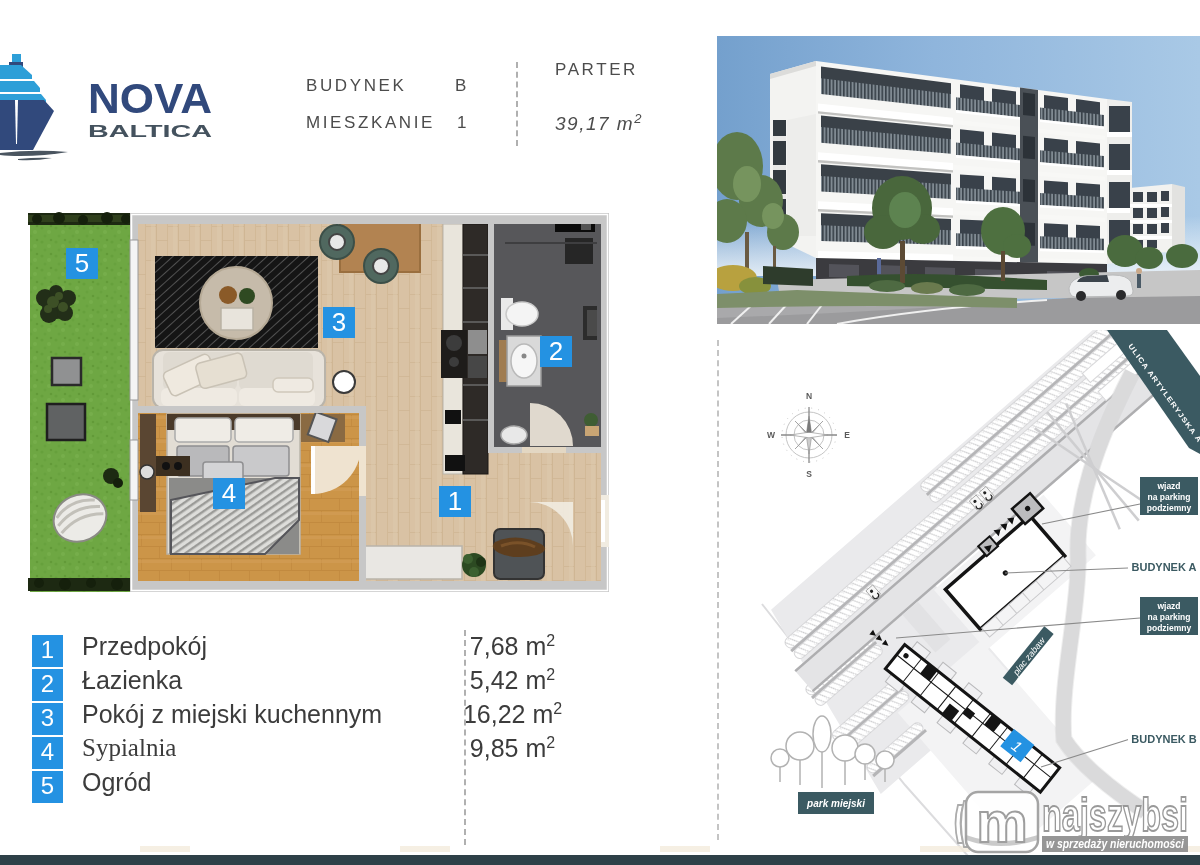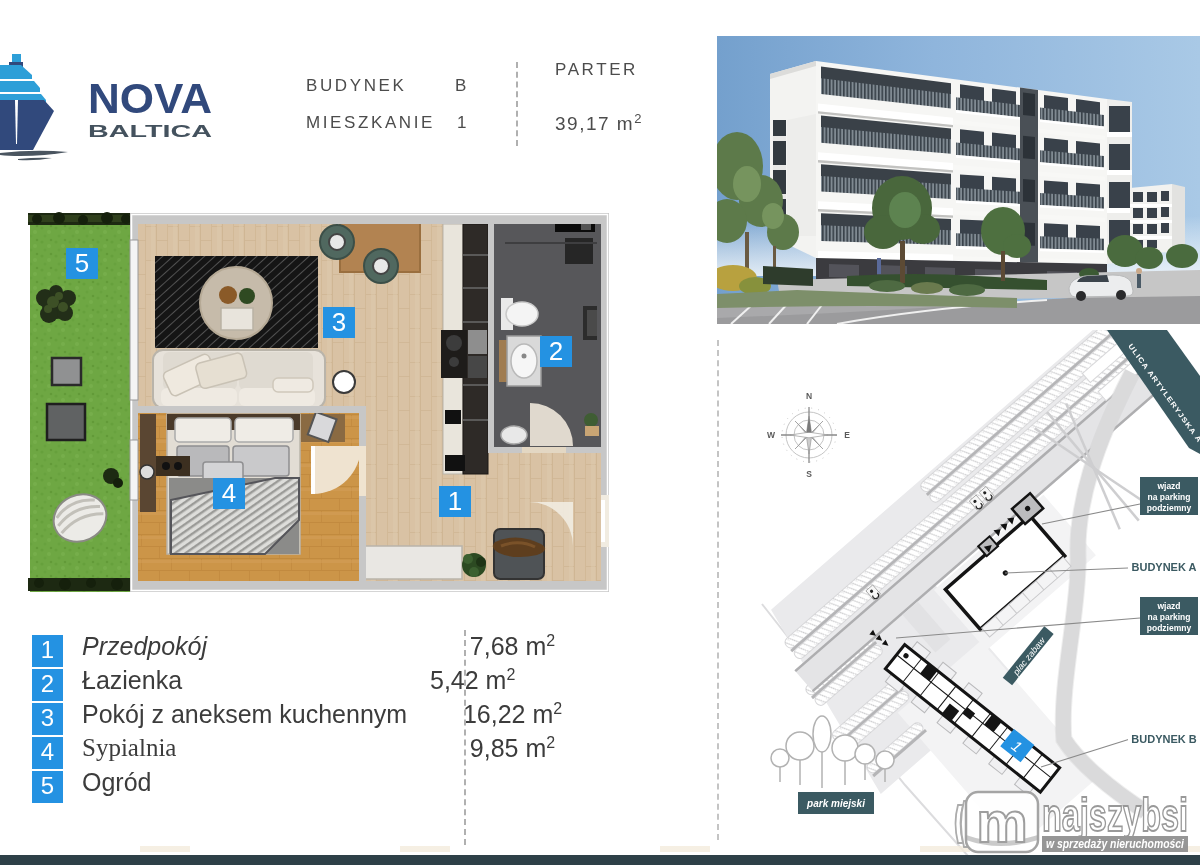--- a/index.html
+++ b/index.html
@@ -33,21 +33,21 @@
   <text x="88" y="73" font-size="43" font-weight="bold" fill="#31497c" font-family="Liberation Sans" textLength="124" lengthAdjust="spacingAndGlyphs">NOVA</text>
   <text x="88" y="97" font-size="17" font-weight="bold" fill="#44525e" font-family="Liberation Sans" textLength="124" lengthAdjust="spacingAndGlyphs">BALTICA</text>
 </svg>
 
 <div class="abs hdr" style="left:306px;top:76px;">BUDYNEK</div>
 <div class="abs hdr" style="left:455px;top:76px;">B</div>
 <div class="abs hdr" style="left:306px;top:113px;">MIESZKANIE</div>
 <div class="abs hdr" style="left:457px;top:113px;">1</div>
 <div class="abs dash-v" style="left:516px;top:62px;height:84px;"></div>
 <div class="abs hdr" style="left:555px;top:60px;">PARTER</div>
-<div class="abs" style="left:555px;top:111px;color:#4c4c4c;font-size:19px;letter-spacing:1.5px;">39,17 m<sup style="font-size:13px;">2</sup></div>
+<div class="abs" style="left:555px;top:111px;color:#4c4c4c;font-size:19px;letter-spacing:1.5px;font-style:italic;">39,17 m<sup style="font-size:13px;">2</sup></div>
 
 <svg class="abs" style="left:25px;top:210px" width="590" height="390" viewBox="0 0 590 390">
   <defs>
     <pattern id="grass" width="14" height="14" patternUnits="userSpaceOnUse">
       <rect width="14" height="14" fill="#6ea743"></rect>
       <circle cx="3" cy="4" r="1.6" fill="#66a03c"></circle>
       <circle cx="10" cy="8" r="2" fill="#76ae4b"></circle>
       <circle cx="6" cy="12" r="1.5" fill="#68a23e"></circle>
       <circle cx="12" cy="2" r="1.3" fill="#629a38"></circle>
     </pattern>
@@ -722,27 +722,27 @@
 
   <rect x="98" y="462" width="76" height="22" fill="#3b5a62"></rect>
   <text x="136" y="477" font-size="10" font-weight="bold" fill="#ffffff" text-anchor="middle" font-style="italic" font-family="Liberation Sans">park miejski</text>
 </svg>
 
 <div class="legnum" style="left:32px;top:635px;">1</div>
 <div class="legnum" style="left:32px;top:669px;">2</div>
 <div class="legnum" style="left:32px;top:703px;">3</div>
 <div class="legnum" style="left:32px;top:737px;">4</div>
 <div class="legnum" style="left:32px;top:771px;">5</div>
-<div class="abs legtxt" style="left:82px;top:632px;font-style:italic;">Przedpokój</div>
+<div class="abs legtxt" style="left:82px;top:632px;">Przedpokój</div>
 <div class="abs legtxt" style="left:82px;top:666px;">Łazienka</div>
-<div class="abs legtxt" style="left:82px;top:700px;">Pokój z aneksem kuchennym</div>
+<div class="abs legtxt" style="left:82px;top:700px;">Pokój z miejski kuchennym</div>
 <div class="abs legtxt" style="left:82px;top:734px;font-family:Liberation Serif, serif;">Sypialnia</div>
 <div class="abs legtxt" style="left:82px;top:768px;">Ogród</div>
 <div class="abs legtxt" style="left:430px;top:632px;width:165px;text-align:center;">7,68 m<sup style="font-size:16px;">2</sup></div>
-<div class="abs legtxt" style="left:430px;top:666px;width:165px;text-align:left;">5,42 m<sup style="font-size:16px;">2</sup></div>
+<div class="abs legtxt" style="left:430px;top:666px;width:165px;text-align:center;">5,42 m<sup style="font-size:16px;">2</sup></div>
 <div class="abs legtxt" style="left:430px;top:700px;width:165px;text-align:center;">16,22 m<sup style="font-size:16px;">2</sup></div>
 <div class="abs legtxt" style="left:430px;top:734px;width:165px;text-align:center;">9,85 m<sup style="font-size:16px;">2</sup></div>
 <div class="abs dash-v" style="left:464px;top:630px;height:215px;"></div>
 <div class="abs dash-v" style="left:717px;top:340px;height:500px;border-color:#c4c4c4;"></div>
 
 <div class="abs" style="left:0;top:846px;width:1200px;height:6px;opacity:0.8;
   background:repeating-linear-gradient(90deg, transparent 0 140px, #f3ebdc 140px 190px, transparent 190px 260px);"></div>
 
 <svg class="abs" style="left:940px;top:785px" width="260" height="75" viewBox="0 0 260 75">
   <g opacity="0.95">

